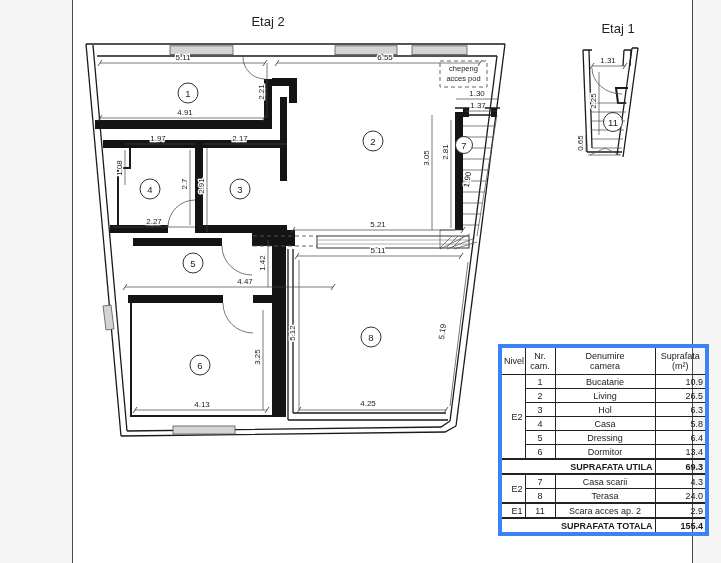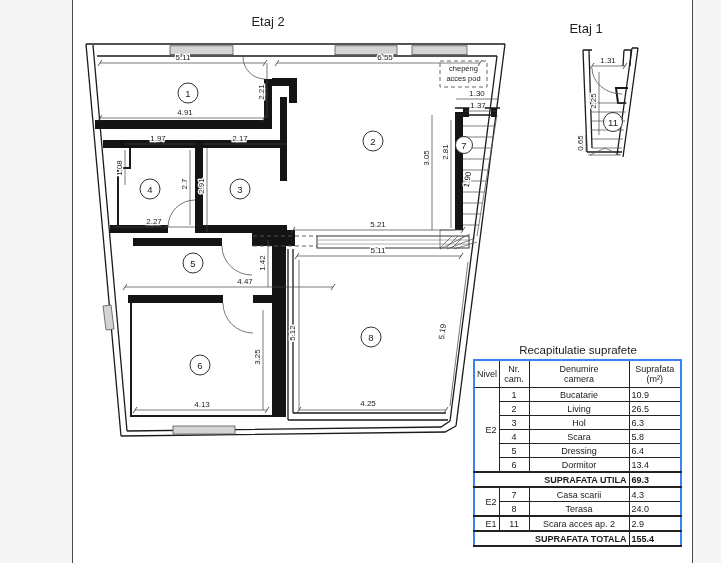--- a/index.html
+++ b/index.html
@@ -2,47 +2,47 @@
 <html><head>
 <meta charset="utf-8">
 <style>
   html,body{margin:0;padding:0;}
   body{background:#ececec;font-family:"Liberation Sans",sans-serif;}
   .canvas{position:relative;width:721px;height:563px;background:#f5f5f5;overflow:hidden;padding-left:28px;}
   .sheet{position:absolute;left:72px;top:0;width:619px;height:563px;background:#ffffff;
          border-left:1.5px solid #4a4a4a;border-right:1.5px solid #4a4a4a;}
   .plan-title{position:absolute;font-size:13px;color:#222;text-align:center;width:80px;}
   #title-e2{left:228px;top:14px;}
-  #title-e1{left:546px;top:21px;}
+  #title-e1{left:578px;top:21px;}
   svg{position:absolute;left:0;top:0;}
   svg text{font-family:"Liberation Sans",sans-serif;fill:#222;}
   .lbl{font-size:8px;text-anchor:middle;paint-order:stroke;stroke:#ffffff;stroke-width:2.5px;}
   .roomnum{font-size:9.5px;text-anchor:middle;paint-order:stroke;stroke:#ffffff;stroke-width:1px;}
   .attic{font-size:7.5px;text-anchor:middle;}
   .wall-thin{stroke:#1a1a1a;stroke-width:1.3;fill:none;}
   .wall-med{stroke:#1a1a1a;stroke-width:2;fill:none;}
   .blk{fill:#141414;stroke:none;}
   .win{fill:#d4d4d4;stroke:#555;stroke-width:0.8;}
   .dim{stroke:#444;stroke-width:0.7;fill:none;}
   .tick{stroke:#444;stroke-width:0.9;fill:none;}
   .dash{stroke:#555;stroke-width:0.9;stroke-dasharray:4 3;fill:none;}
   .door{stroke:#555;stroke-width:0.8;fill:none;}
   .stair{stroke:#555;stroke-width:0.75;fill:none;}
   .circ{stroke:#333;stroke-width:1;fill:#ffffff;}
   
   .tbl-wrap{position:absolute;left:473px;top:344px;width:210px;}
   .tbl-title{font-size:11.5px;color:#1a1a1a;text-align:center;margin-bottom:3px;}
-  table.areas{border-collapse:collapse;width:209px;border:2px solid #3b82f6;table-layout:fixed;}
+  table.areas{border-collapse:collapse;width:209px;border:4px solid #3b82f6;table-layout:fixed;margin-left:25px;}
   table.areas td{border:1px solid #222;font-size:9px;color:#1a1a1a;padding:0 2px;height:13px;
                  overflow:hidden;white-space:nowrap;}
   table.areas td.hd{text-align:center;line-height:1.15;height:26px;}
   td.level{text-align:right;}
   td.num{text-align:center;}
   td.name{text-align:center;padding-left:5px;}
-  td.val{text-align:left;}
+  td.val{text-align:right;}
   tr.strong td{font-weight:bold;border-top:2px solid #222;border-bottom:2px solid #222;}
   tr.g2-first td, tr.g3 td{border-top:2px solid #222;}
   td.sub-label{text-align:right;font-weight:bold;}
 </style>
 </head>
 <body>
 
 <div class="canvas">
   <div class="sheet"></div>
 
@@ -221,21 +221,20 @@
       <path class="dim" d="M586,135 V152"></path>
       <text class="lbl" x="608" y="62.5">1.31</text>
       <text class="lbl" x="596" y="101" transform="rotate(-90 596 101)">2.25</text>
       <text class="lbl" x="583" y="143" transform="rotate(-90 583 143)">0.65</text>
       <circle class="circ" cx="613" cy="122" r="9.5"></circle>
       <text class="roomnum" x="613" y="125.5">11</text>
     </g>
   </svg>
 
   <div class="tbl-wrap">
-    <div class="tbl-title">Recapitulatie suprafete</div>
     <table class="areas">
       <colgroup>
           <col style="width:25px">
           <col style="width:30px">
           <col style="width:100px">
           <col style="width:52px">
         </colgroup>
       <tbody>
         <tr>
           <td class="hd"><span>Nivel</span></td>
@@ -254,21 +253,21 @@
           <td class="name">Living</td>
           <td class="val">26.5</td>
         </tr>
         <tr>
           <td class="num">3</td>
           <td class="name">Hol</td>
           <td class="val">6.3</td>
         </tr>
         <tr>
           <td class="num">4</td>
-          <td class="name">Scara</td>
+          <td class="name">Casa</td>
           <td class="val">5.8</td>
         </tr>
         <tr>
           <td class="num">5</td>
           <td class="name">Dressing</td>
           <td class="val">6.4</td>
         </tr>
         <tr>
           <td class="num">6</td>
           <td class="name">Dormitor</td>

